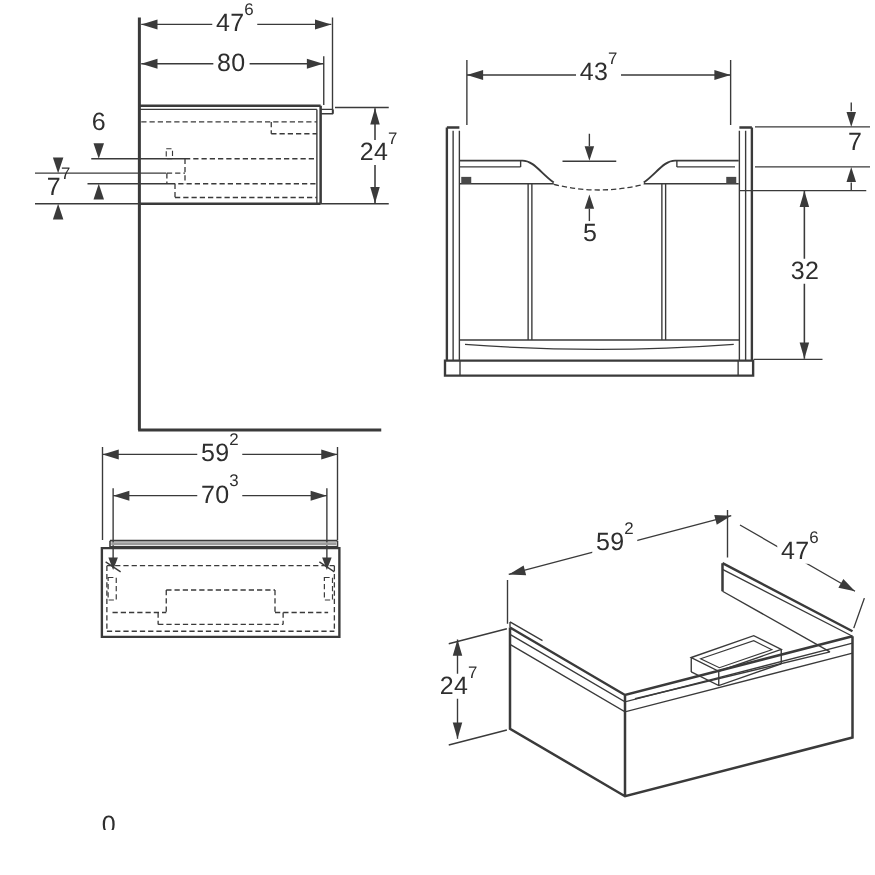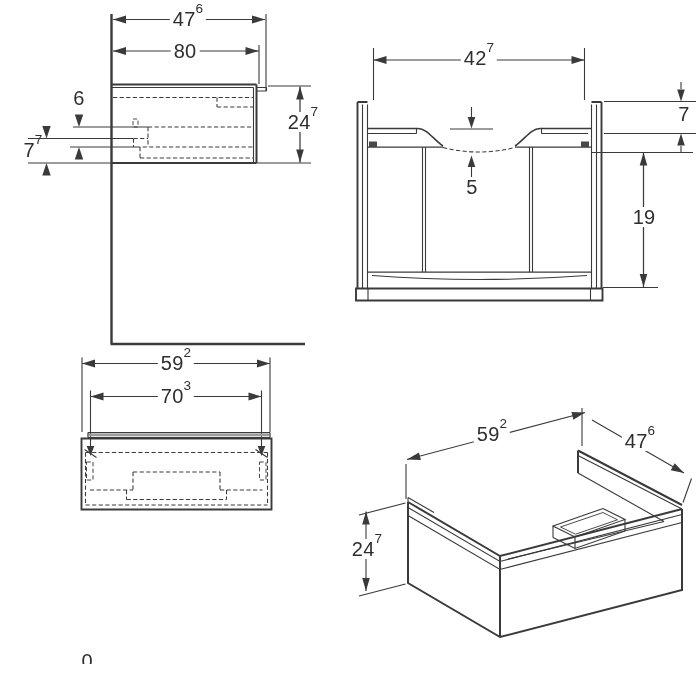--- a/index.html
+++ b/index.html
@@ -171,31 +171,31 @@
       <polygon class="wht" points="80,673.5 97,673.5 88.5,688"></polygon>
     </g>
   </svg>
 
   <span class="dim" style="left:188px;top:19px"><span>47</span><sup>6</sup></span>
 
   <span class="dim" style="left:185px;top:51px"><span>80</span><sup></sup></span>
 
   <span class="dim" style="left:79px;top:98px"><span>6</span><sup></sup></span>
 
-  <span class="dim" style="left:33px;top:150px"><span>7</span><sup>7</sup></span>
+  <span class="dim" style="left:47px;top:150px"><span>7</span><sup>7</sup></span>
 
   <span class="dim" style="left:303px;top:122px"><span>24</span><sup>7</sup></span>
 
-  <span class="dim" style="left:479px;top:58px"><span>42</span><sup>7</sup></span>
+  <span class="dim" style="left:479px;top:58px"><span>43</span><sup>7</sup></span>
 
   <span class="dim" style="left:684px;top:114px"><span>7</span><sup></sup></span>
 
   <span class="dim" style="left:472px;top:187px"><span>5</span><sup></sup></span>
 
-  <span class="dim" style="left:644px;top:217px"><span>19</span><sup></sup></span>
+  <span class="dim" style="left:644px;top:217px"><span>32</span><sup></sup></span>
 
   <span class="dim" style="left:176px;top:363px"><span>59</span><sup>2</sup></span>
 
   <span class="dim" style="left:176px;top:396px"><span>70</span><sup>3</sup></span>
 
   <span class="dim" style="left:492px;top:434px"><span>59</span><sup>2</sup></span>
 
   <span class="dim" style="left:640px;top:441px"><span>47</span><sup>6</sup></span>
 
   <span class="dim" style="left:367px;top:549px"><span>24</span><sup>7</sup></span>

